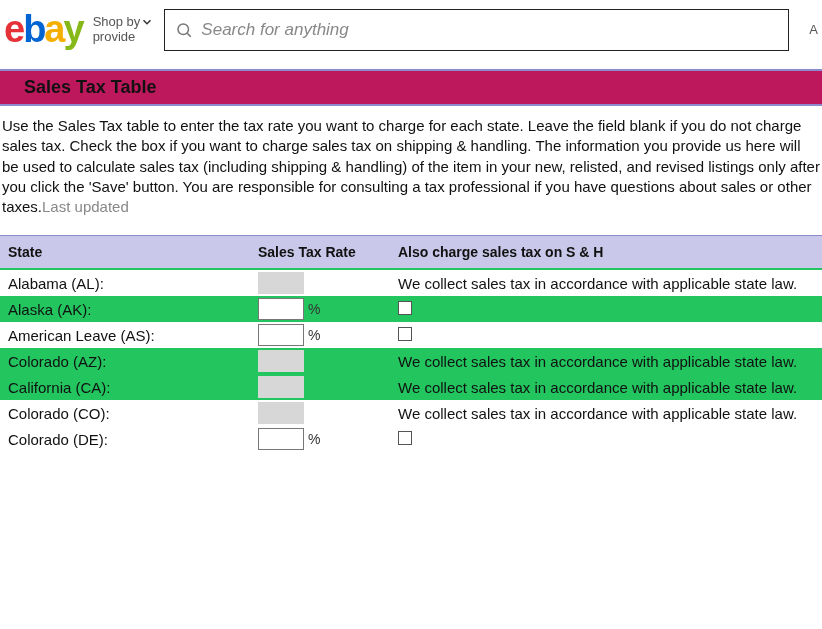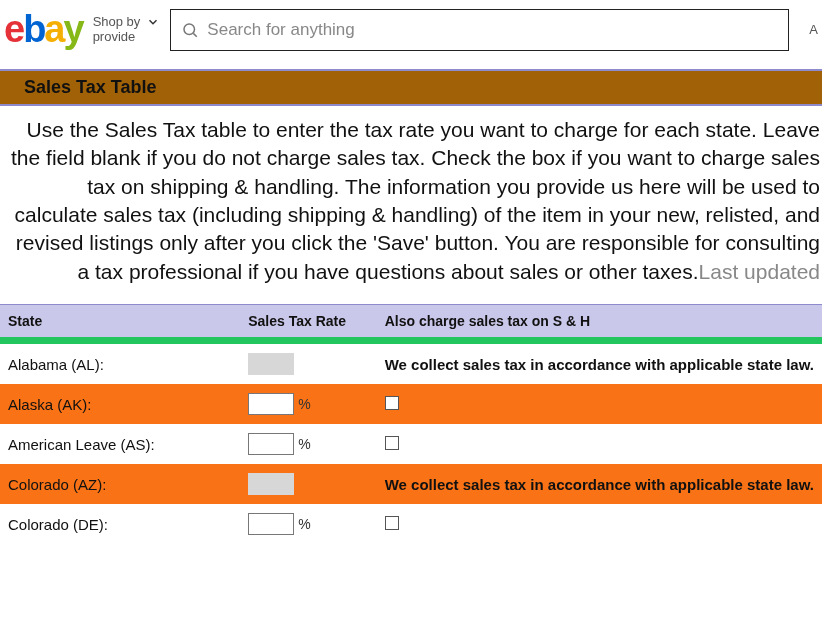--- a/index.html
+++ b/index.html
@@ -5,49 +5,49 @@
     * { box-sizing: border-box; margin: 0; padding: 0; }
     body { font-family: Arial, Helvetica, sans-serif; font-size: 14px; color: #333; background: #fff; width: 822px; overflow: hidden; }
     
     .header { display: flex; align-items: center; padding: 8px 4px 14px 4px; gap: 10px; }
     .logo { display: flex; align-items: center; font-size: 38px; font-weight: bold; letter-spacing: -2px; }
     .logo-e1 { color: #e53238; }
     .logo-b  { color: #0064d2; }
     .logo-a  { color: #f5af02; }
     .logo-y  { color: #86b817; }
     
-    .shop-by { display: flex; align-items: flex-start; gap: 6px; color: #555; font-size: 13px; line-height: 1.15; cursor: pointer; }
+    .shop-by { display: flex; align-items: flex-start; color: #555; font-size: 13px; line-height: 1.15; cursor: pointer; }
     .shop-by .chev { font-size: 14px; color: #333; }
     
     .search-wrap { flex: 1; display: flex; align-items: center; border: 1px solid #222; height: 42px; padding: 0 10px; }
     .search-icon { color: #777; font-size: 16px; margin-right: 8px; display: flex; }
-    .search-input { border: none; outline: none; flex: 1; font-size: 17px; color: #1d4ed8; background: transparent; }
+    .search-input { border: none; outline: none; flex: 1; font-size: 17px; color: #1d4ed8; background: transparent; font-style: italic; }
     .search-input::placeholder { color: #888; }
     .advanced-stub { padding-left: 10px; color: #555; font-size: 13px; white-space: nowrap; }
     
-    .section-header { margin-top: 4px; border-top: 2px solid #8d8bcd; background: #a16207; padding: 6px 24px; }
+    .section-header { margin-top: 4px; border-top: 2px solid #8d8bcd; background: #be185d; padding: 6px 24px; }
     .section-title { font-size: 18px; font-weight: bold; color: #111; }
     .section-underline { border-bottom: 2px solid #8d8bcd; }
     
-    .intro { padding: 10px 2px 4px 2px; font-size: 21px; line-height: 1.35; color: #111; text-align: right; }
+    .intro { padding: 10px 2px 4px 2px; font-size: 15px; line-height: 1.35; color: #111; }
     .last-updated { color: #888; }
     
     .tax-table { border-collapse: collapse; margin-top: 14px; width: 100%; }
     .tax-table thead th { background: #c9c8ea; text-align: left; padding: 8px 8px; font-size: 14px; font-weight: bold; color: #111; border-top: 1px solid #8d8bcd; }
-    .tax-table thead tr { border-bottom: 7px solid #22c55e; }
-    .tax-table td { padding: 9px 8px; font-size: 15px; color: #111; vertical-align: middle; }
-    .tax-table tr.alt td { background: #f97316; }
+    .tax-table thead tr { border-bottom: 2px solid #22c55e; }
+    .tax-table td { padding: 2px 8px; font-size: 15px; color: #111; vertical-align: middle; }
+    .tax-table tr.alt td { background: #22c55e; }
     .col-state { width: 250px; }
     .col-rate  { width: 140px; }
     .rate-cell { display: flex; align-items: center; gap: 4px; }
     .rate-input { width: 46px; height: 22px; border: 1px solid #777; font-size: 13px; padding: 1px 3px; }
     .rate-display { width: 46px; height: 22px; background: #d7d7d7; display: inline-block; }
     .pct { font-size: 14px; color: #333; }
     .checkbox { width: 14px; height: 14px; border: 1px solid #555; display: inline-block; background: #fff; }
-    .collect-text { font-size: 15px; color: #111; white-space: nowrap; font-weight: bold; }
+    .collect-text { font-size: 15px; color: #111; white-space: nowrap; }
   </style>
 </head>
 <body>
 
 <div class="header">
   <div class="logo">
     <span class="logo-e1">e</span>
       <span class="logo-b">b</span>
       <span class="logo-a">a</span>
       <span class="logo-y">y</span>
@@ -124,20 +124,38 @@
       </tr>
       <tr class="alt">
         <td class="col-state">Colorado (AZ):</td>
         <td class="col-rate">
           <div class="rate-cell">
             <span class="rate-display"></span>
           </div>
         </td>
         <td><span class="collect-text">We collect sales tax in accordance with applicable state law.</span></td>
       </tr>
+      <tr class="alt">
+        <td class="col-state">California (CA):</td>
+        <td class="col-rate">
+          <div class="rate-cell">
+            <span class="rate-display"></span>
+          </div>
+        </td>
+        <td><span class="collect-text">We collect sales tax in accordance with applicable state law.</span></td>
+      </tr>
+      <tr>
+        <td class="col-state">Colorado (CO):</td>
+        <td class="col-rate">
+          <div class="rate-cell">
+            <span class="rate-display"></span>
+          </div>
+        </td>
+        <td><span class="collect-text">We collect sales tax in accordance with applicable state law.</span></td>
+      </tr>
       <tr>
         <td class="col-state">Colorado (DE):</td>
         <td class="col-rate">
           <div class="rate-cell">
             <input type="text" class="rate-input" style="">
             <span class="pct">%</span>
           </div>
         </td>
         <td><span class="checkbox"></span></td>
       </tr>

